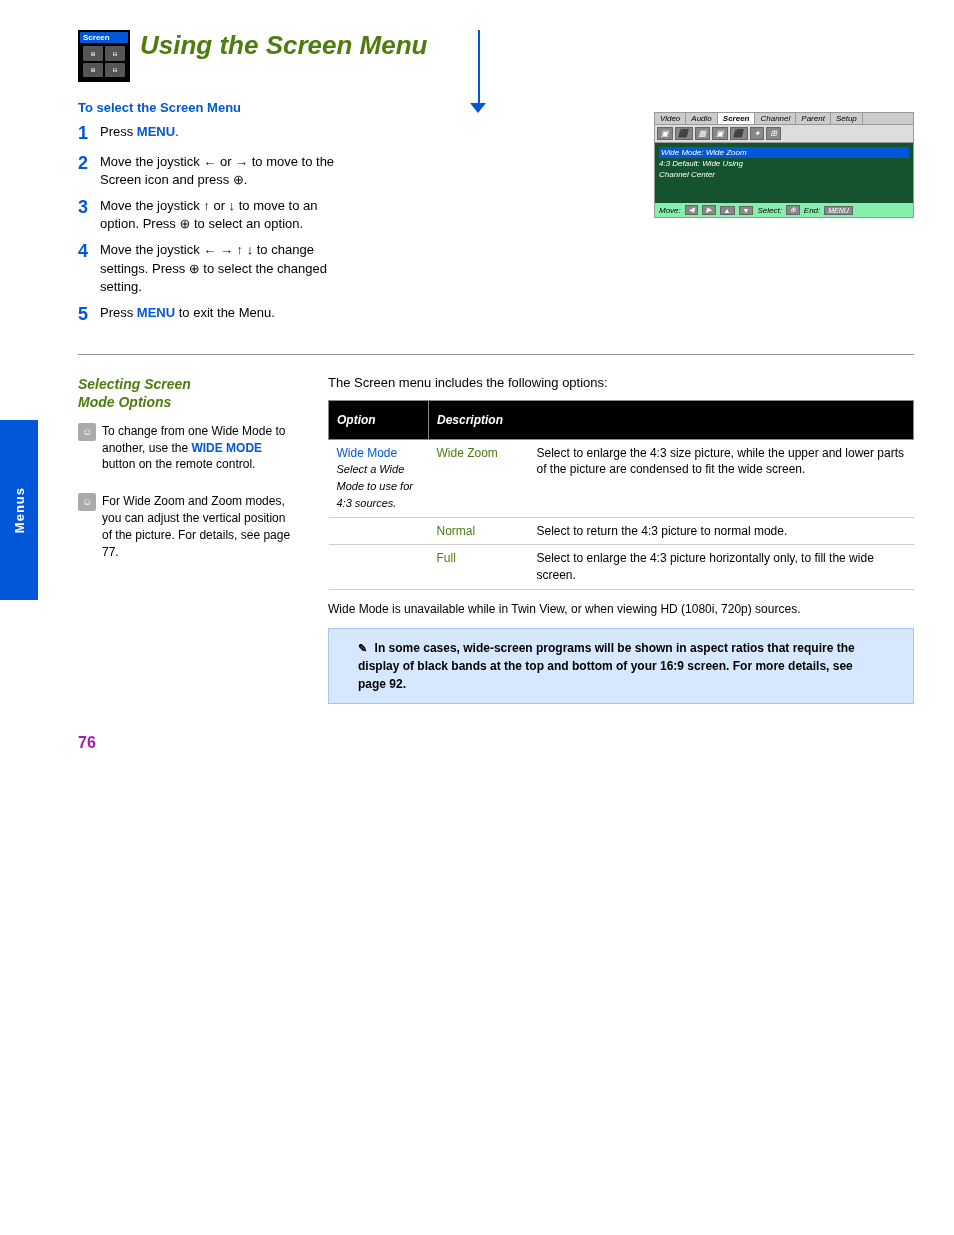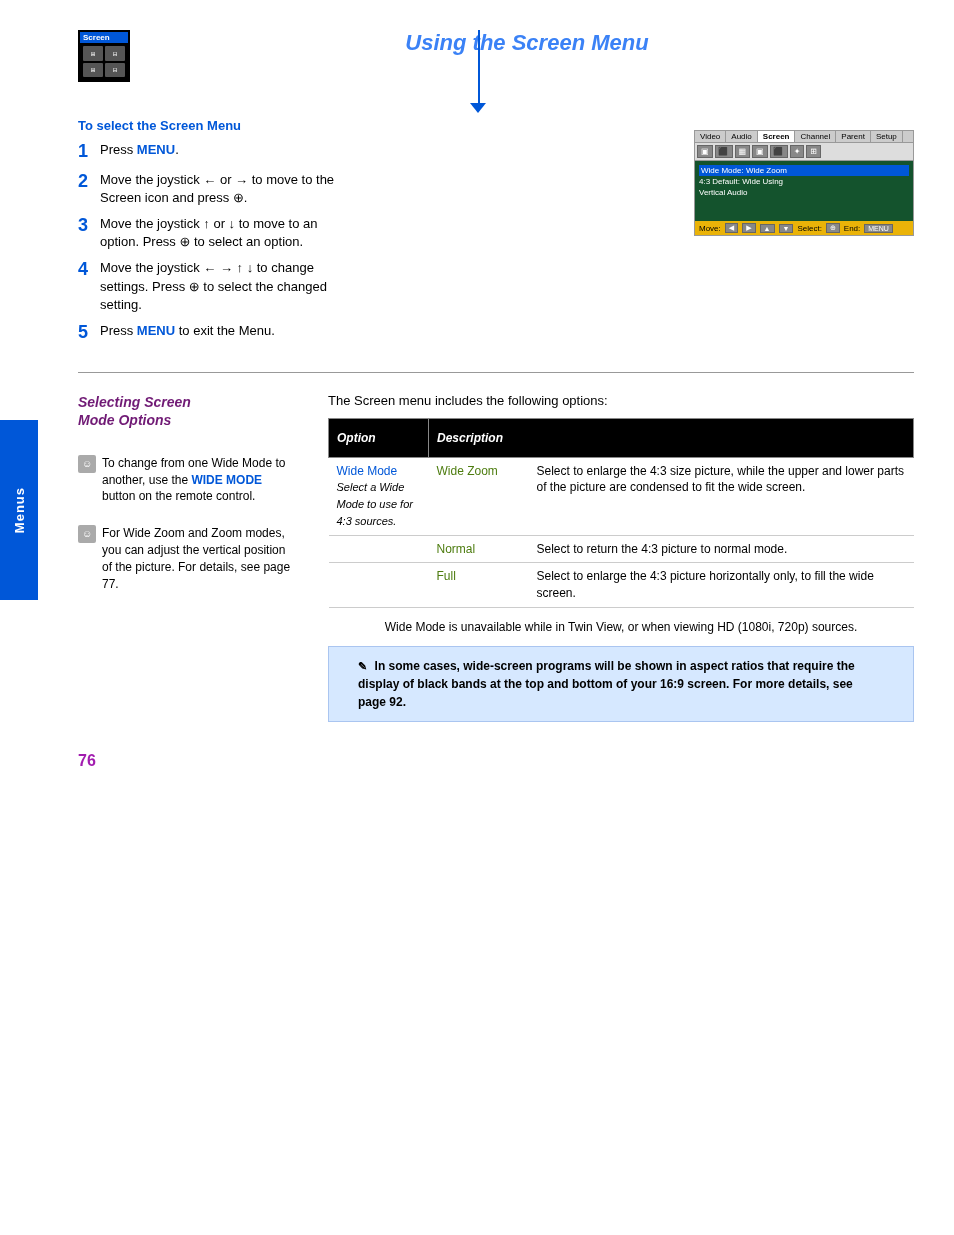--- a/index.html
+++ b/index.html
@@ -84,50 +84,50 @@
     }
     .screen-icon-cell span {
       color: #fff;
       font-size: 6px;
     }
 
     .title-area {
       flex: 1;
     }
     .page-title {
-      font-size: 22px;
-      font-weight: bold;
-      color: #3b82f6;
+      font-size: 26px;
+      font-weight: bold;
+      color: #4d7c0f;
       font-style: italic;
-      text-align: center;
     }
 
     
     .main-section {
       display: flex;
       gap: 8px;
-      margin-top: 28px;
+      margin-top: 10px;
     }
 
     .left-col {
       flex: 0 0 280px;
     }
 
     .right-col {
       flex: 1;
     }
 
     
     .screen-menu-img {
-      width: 220px;
+      width: 260px;
       border: 1px solid #999;
       background: #222;
       font-size: 9px;
       color: #fff;
       margin-left: auto;
+      font-style: italic;
     }
     .menu-tabs {
       display: flex;
       background: #ccc;
       border-bottom: 1px solid #999;
     }
     .menu-tab {
       padding: 1px 5px;
       font-size: 8px;
       color: #000;
@@ -158,21 +158,21 @@
       color: #fff;
       font-size: 8px;
       line-height: 1.4;
     }
     .menu-content .highlighted {
       background: #0057d8;
       color: #fff;
       padding: 0 2px;
     }
     .menu-footer {
-      background: #eab308;
+      background: #86efac;
       color: #000;
       font-size: 8px;
       padding: 2px 4px;
       display: flex;
       gap: 4px;
       align-items: center;
     }
     .menu-footer-btn {
       background: #888;
       color: #fff;
@@ -235,22 +235,22 @@
     }
 
     .bottom-right {
       flex: 1;
     }
 
     .section-title {
       font-size: 14px;
       font-weight: bold;
       font-style: italic;
-      color: #701a75;
-      margin-bottom: 26px;
+      color: #4d7c0f;
+      margin-bottom: 12px;
       line-height: 1.3;
     }
 
     .note-box {
       display: flex;
       align-items: flex-start;
       margin-bottom: 14px;
       font-size: 12px;
       line-height: 1.4;
     }
@@ -317,21 +317,20 @@
       color: #000;
       font-size: 11px;
       font-style: italic;
       line-height: 1.4;
     }
 
     .bottom-note {
       font-size: 12px;
       margin-top: 10px;
       line-height: 1.5;
-      text-align: center;
     }
 
     .info-box {
       background: #d6e8ff;
       border: 1px solid #aac5f0;
       padding: 10px 29px;
       font-size: 12px;
       font-weight: bold;
       line-height: 1.5;
       margin-top: 10px;
@@ -446,21 +445,21 @@
               <div class="menu-btn">⬛</div>
               <div class="menu-btn">▦</div>
               <div class="menu-btn">▣</div>
               <div class="menu-btn">⬛</div>
               <div class="menu-btn">✦</div>
               <div class="menu-btn">⊞</div>
             </div>
             <div class="menu-content">
               <div class="highlighted">Wide Mode: Wide Zoom</div>
               <div>4:3 Default: Wide Using</div>
-              <div>Vertical Audio</div>
+              <div>Channel Center</div>
             </div>
             <div class="menu-footer">
               <span>Move:</span>
               <span class="menu-footer-btn">◀</span>
               <span class="menu-footer-btn">▶</span>
               <span class="menu-footer-btn">▲</span>
               <span class="menu-footer-btn">▼</span>
               <span>Select:</span>
               <span class="menu-footer-btn">⊕</span>
               <span>End:</span>

